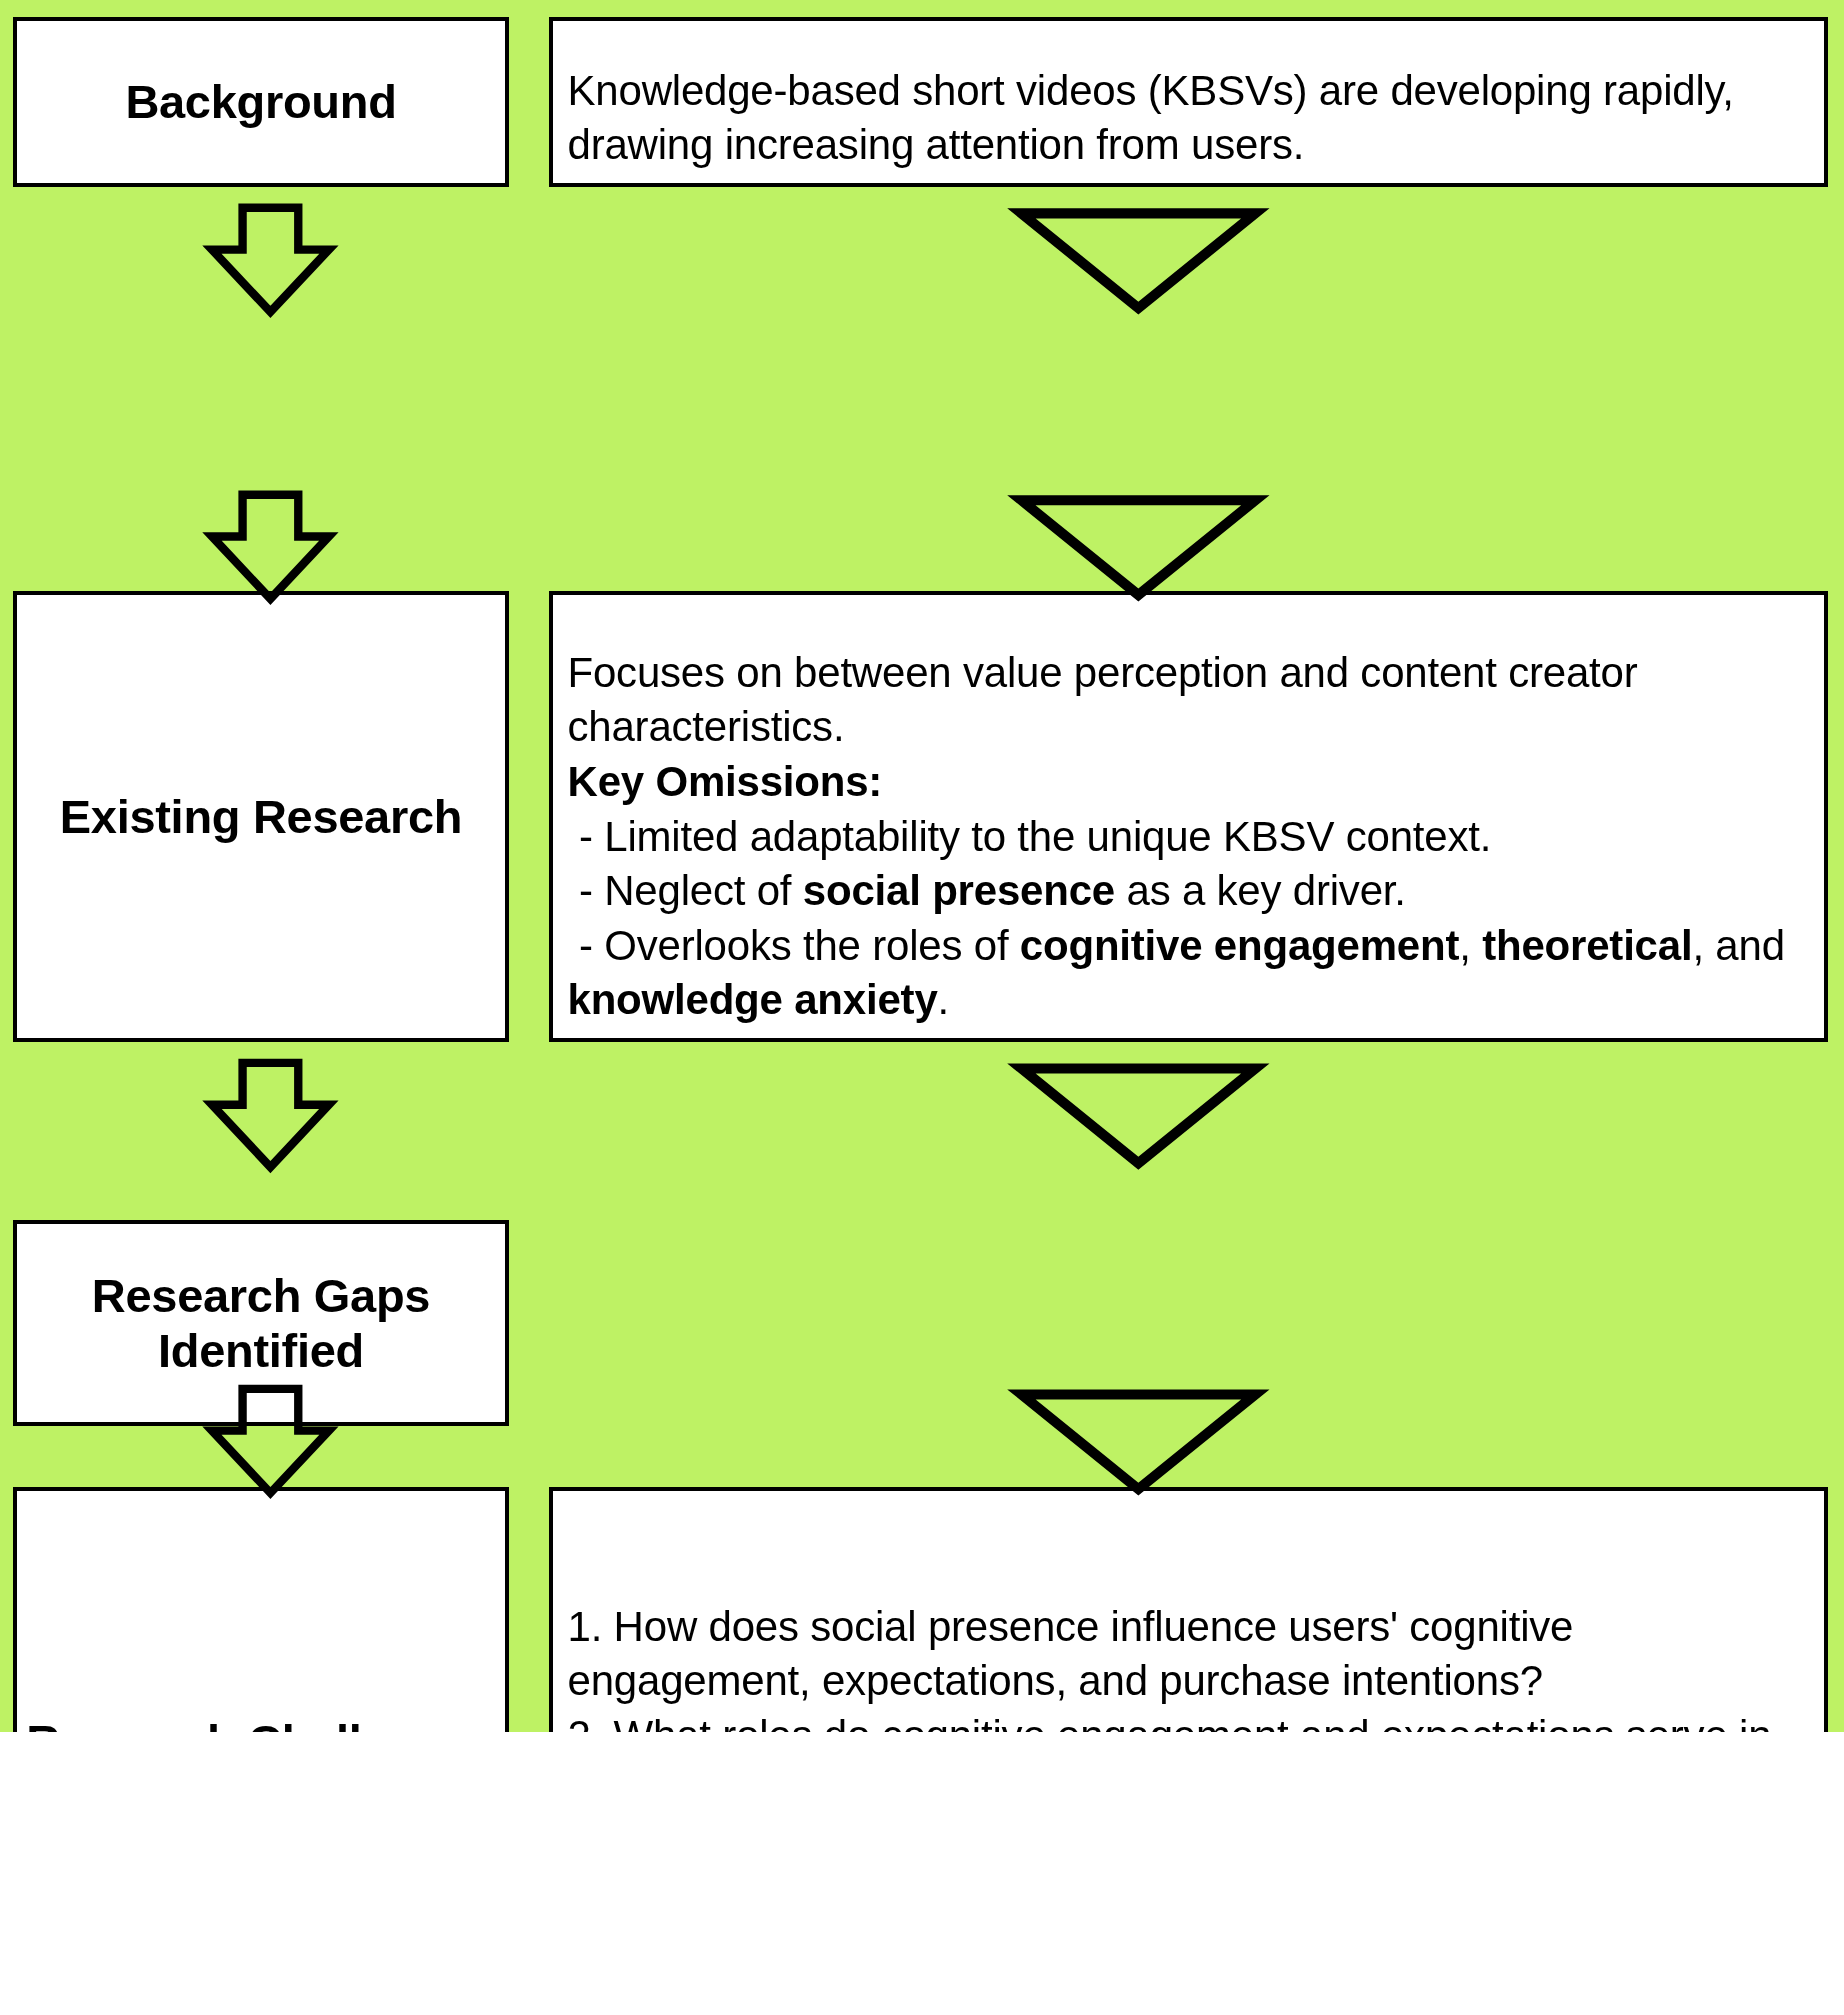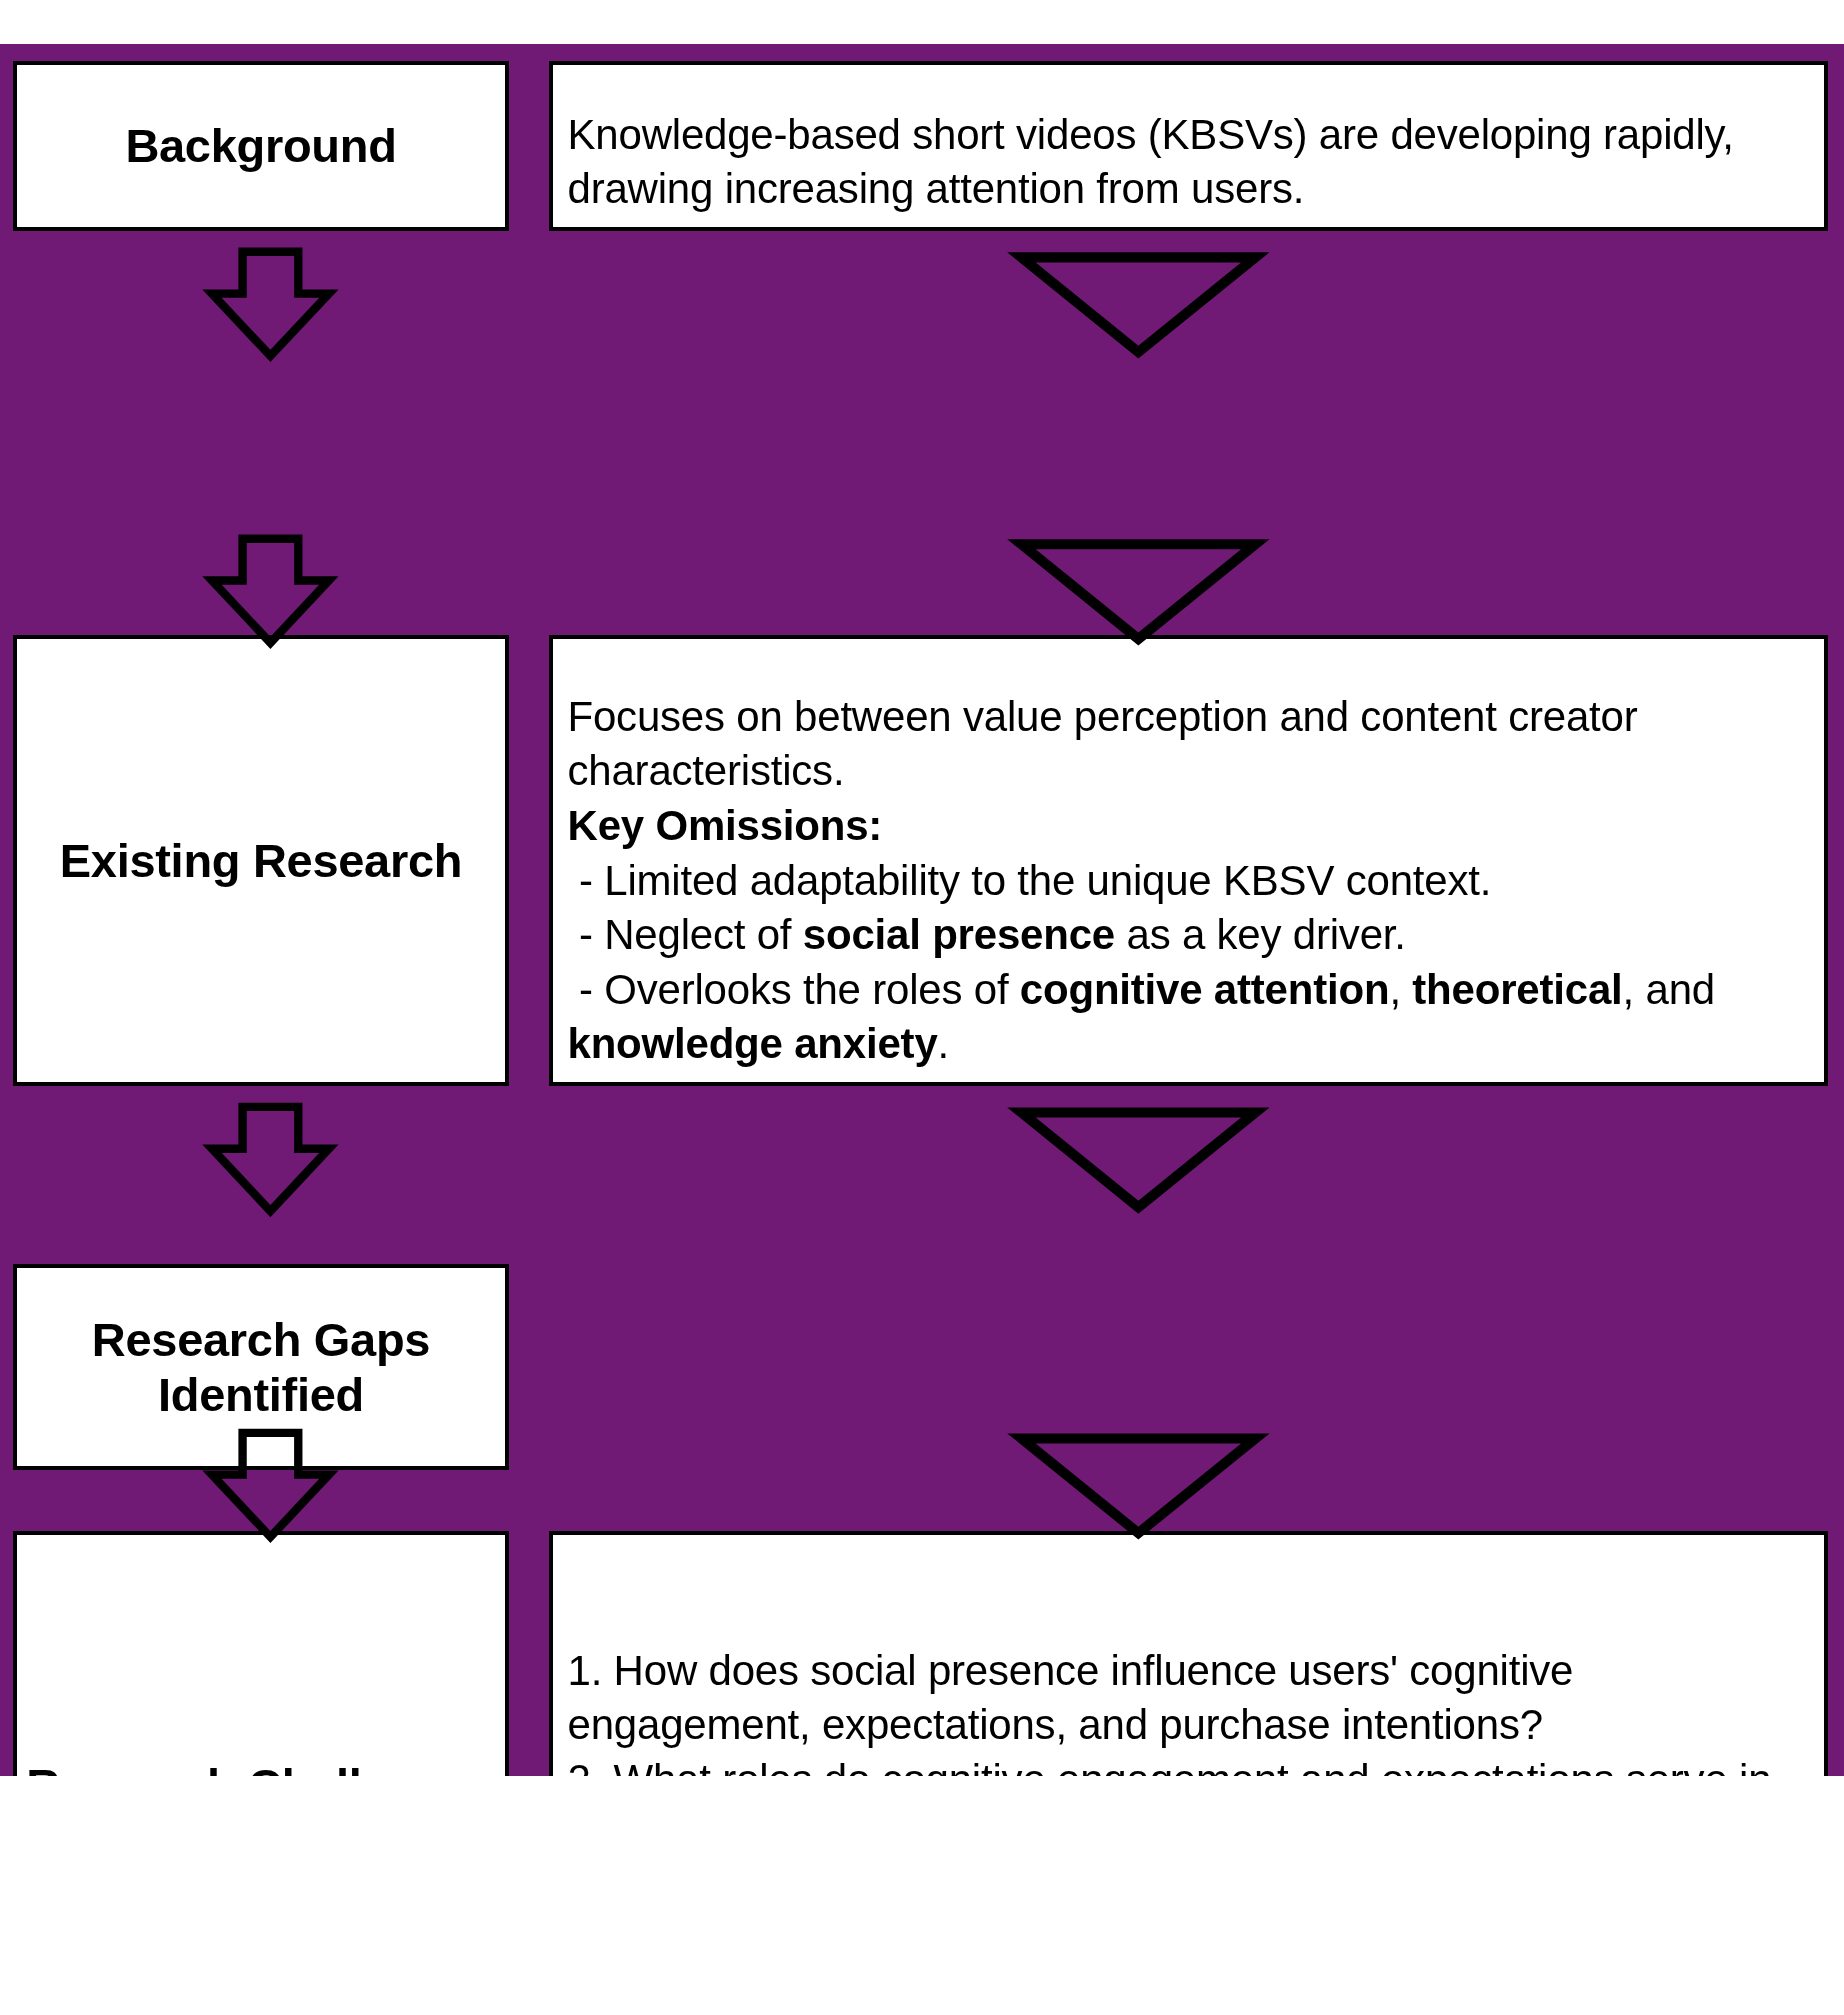--- a/index.html
+++ b/index.html
@@ -9,23 +9,22 @@
   }
   body {
     font-family: "Liberation Sans", sans-serif;
     color: #000000;
   }
 
   #flowchart {
     position: relative;
     width: 1845px;
     height: 1732px;
-    background: #701a75;
+    background: #bef264;
     overflow: hidden;
-    margin-top: 44px;
   }
 
   
   .row {
     position: absolute;
     left: 0;
     width: 1845px;
     display: flex;
     flex-direction: row;
   }
@@ -109,21 +108,21 @@
         <span class="label-text">Existing
 Research</span>
       </div>
     </div>
     <div class="col-right">
       <div class="box content-box">
         <span class="content-text"><span>Focuses on between value perception and content creator characteristics.
 </span><b>Key Omissions:</b><span>
  - Limited adaptability to the unique KBSV context.
  - Neglect of </span><b>social presence</b><span> as a key driver.
- - Overlooks the roles of </span><b>cognitive attention</b><span>, </span><b>theoretical</b><span>, and </span><b>knowledge anxiety</b><span>.</span></span>
+ - Overlooks the roles of </span><b>cognitive engagement</b><span>, </span><b>theoretical</b><span>, and </span><b>knowledge anxiety</b><span>.</span></span>
       </div>
     </div>
   </div>
 
   <div class="row" style="top:1220px; height:206px;">
     <div class="col-left">
       <div class="box label-box">
         <span class="label-text">Research Gaps
 Identified</span>
       </div>

